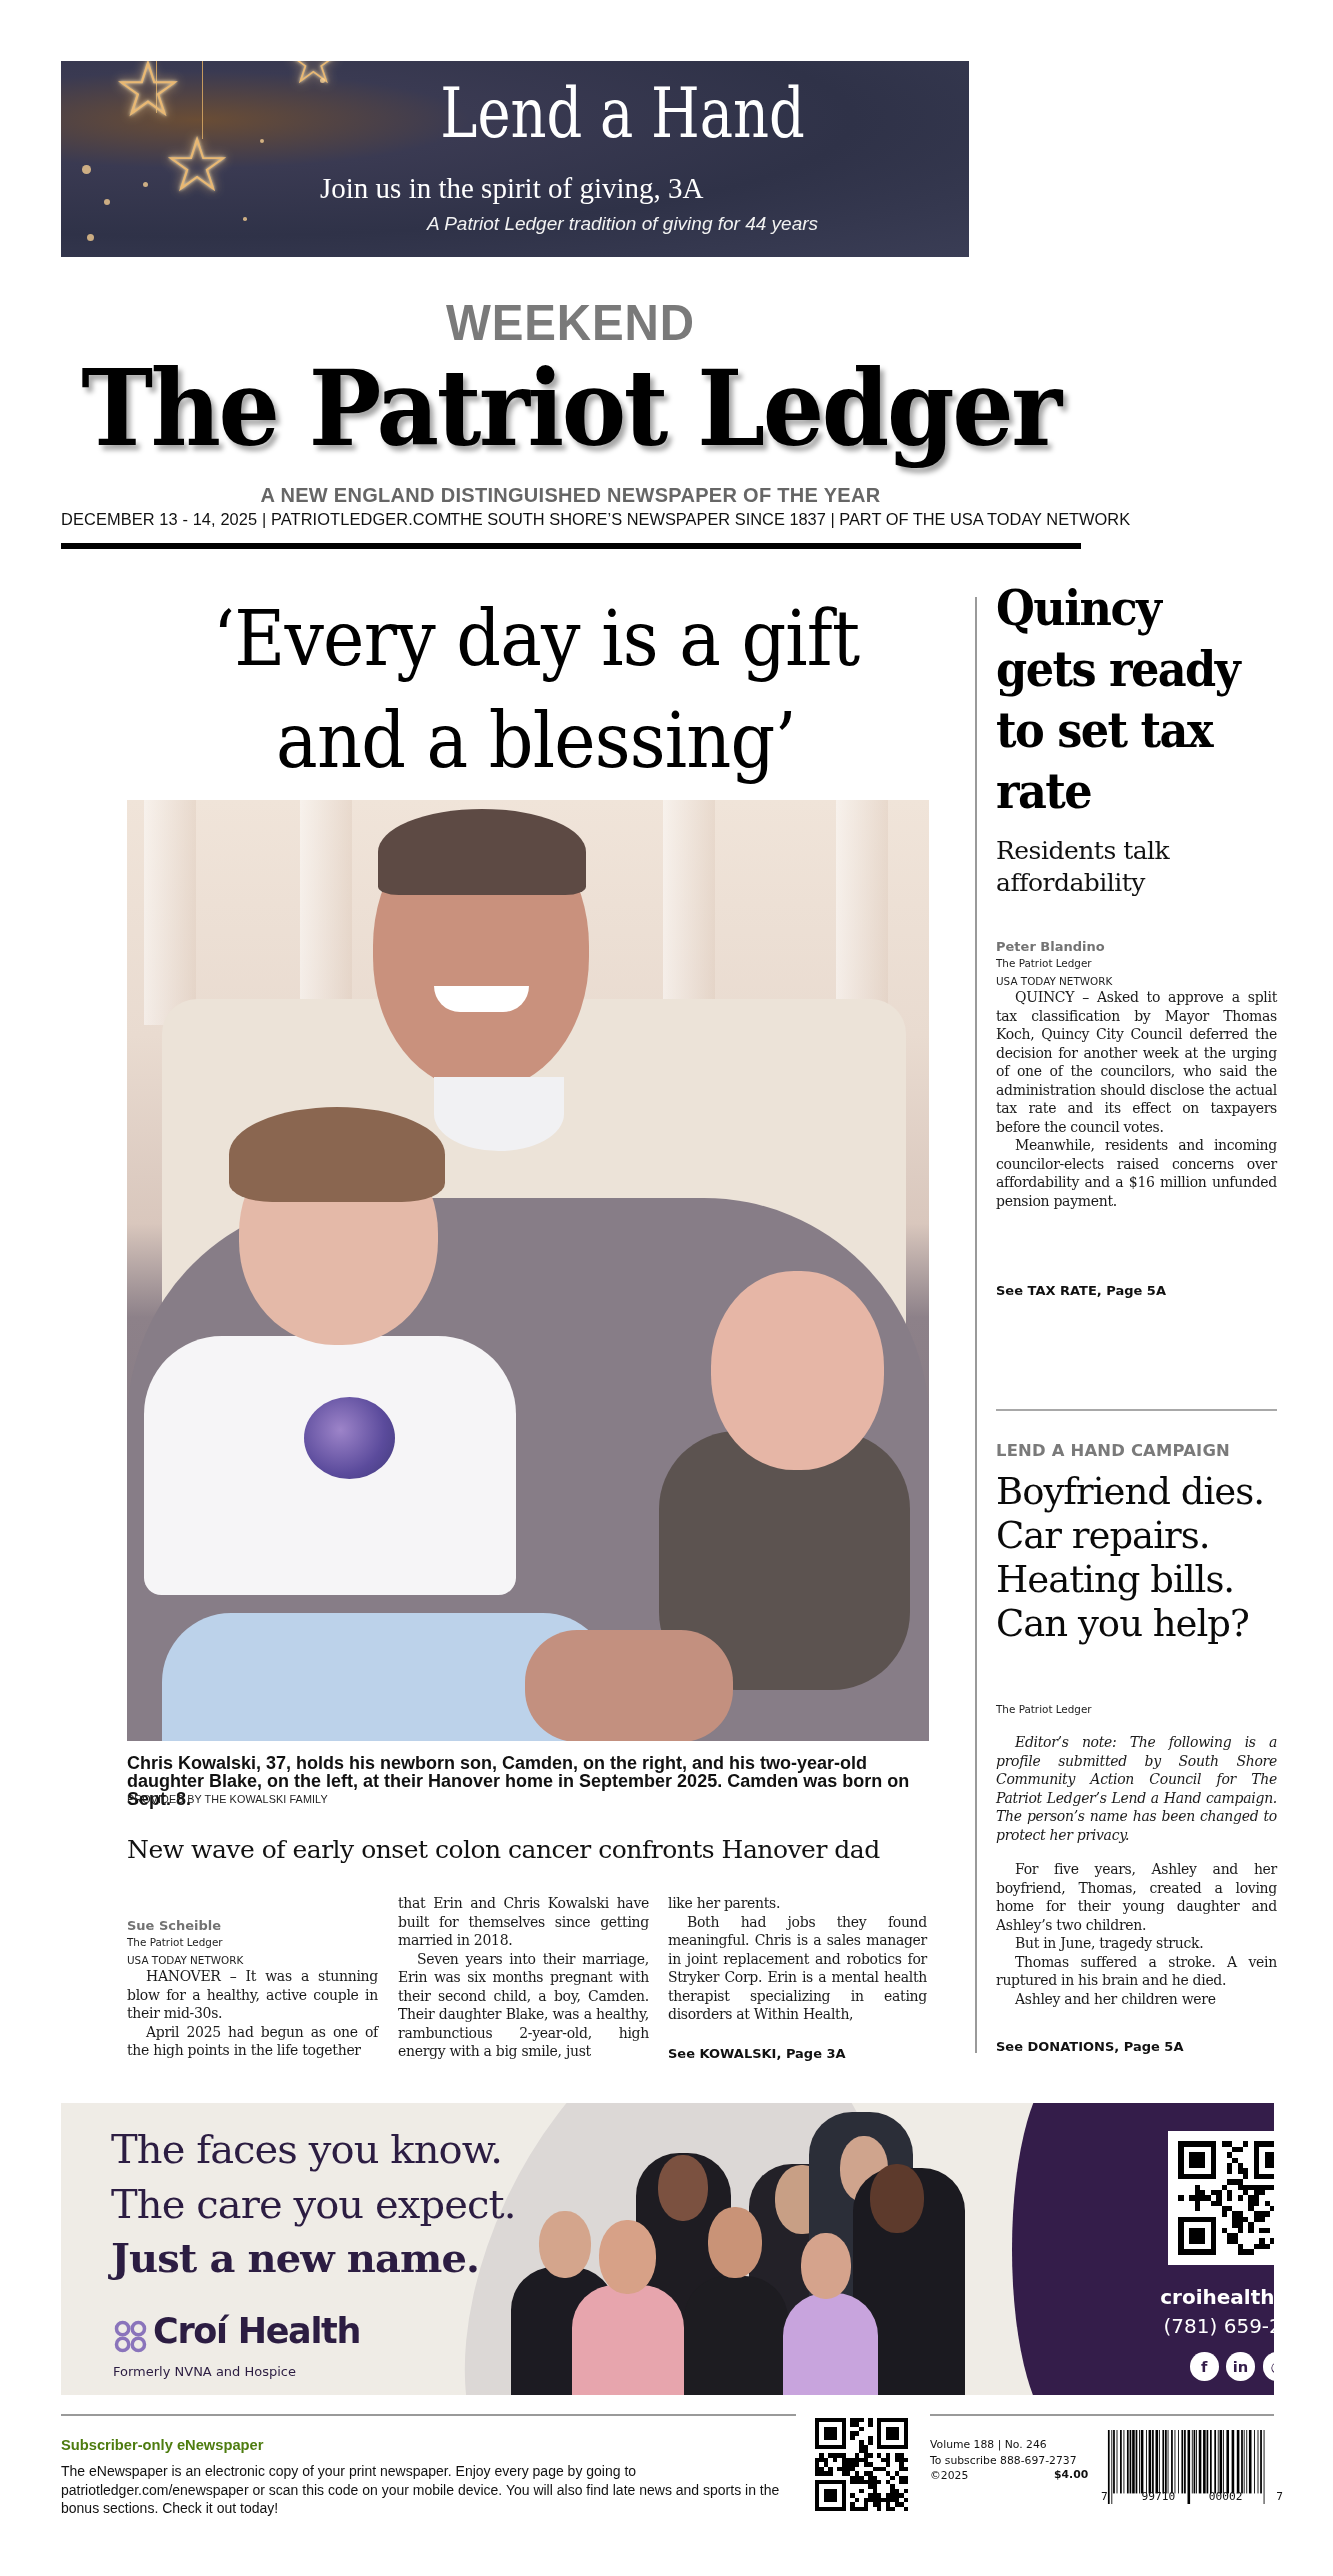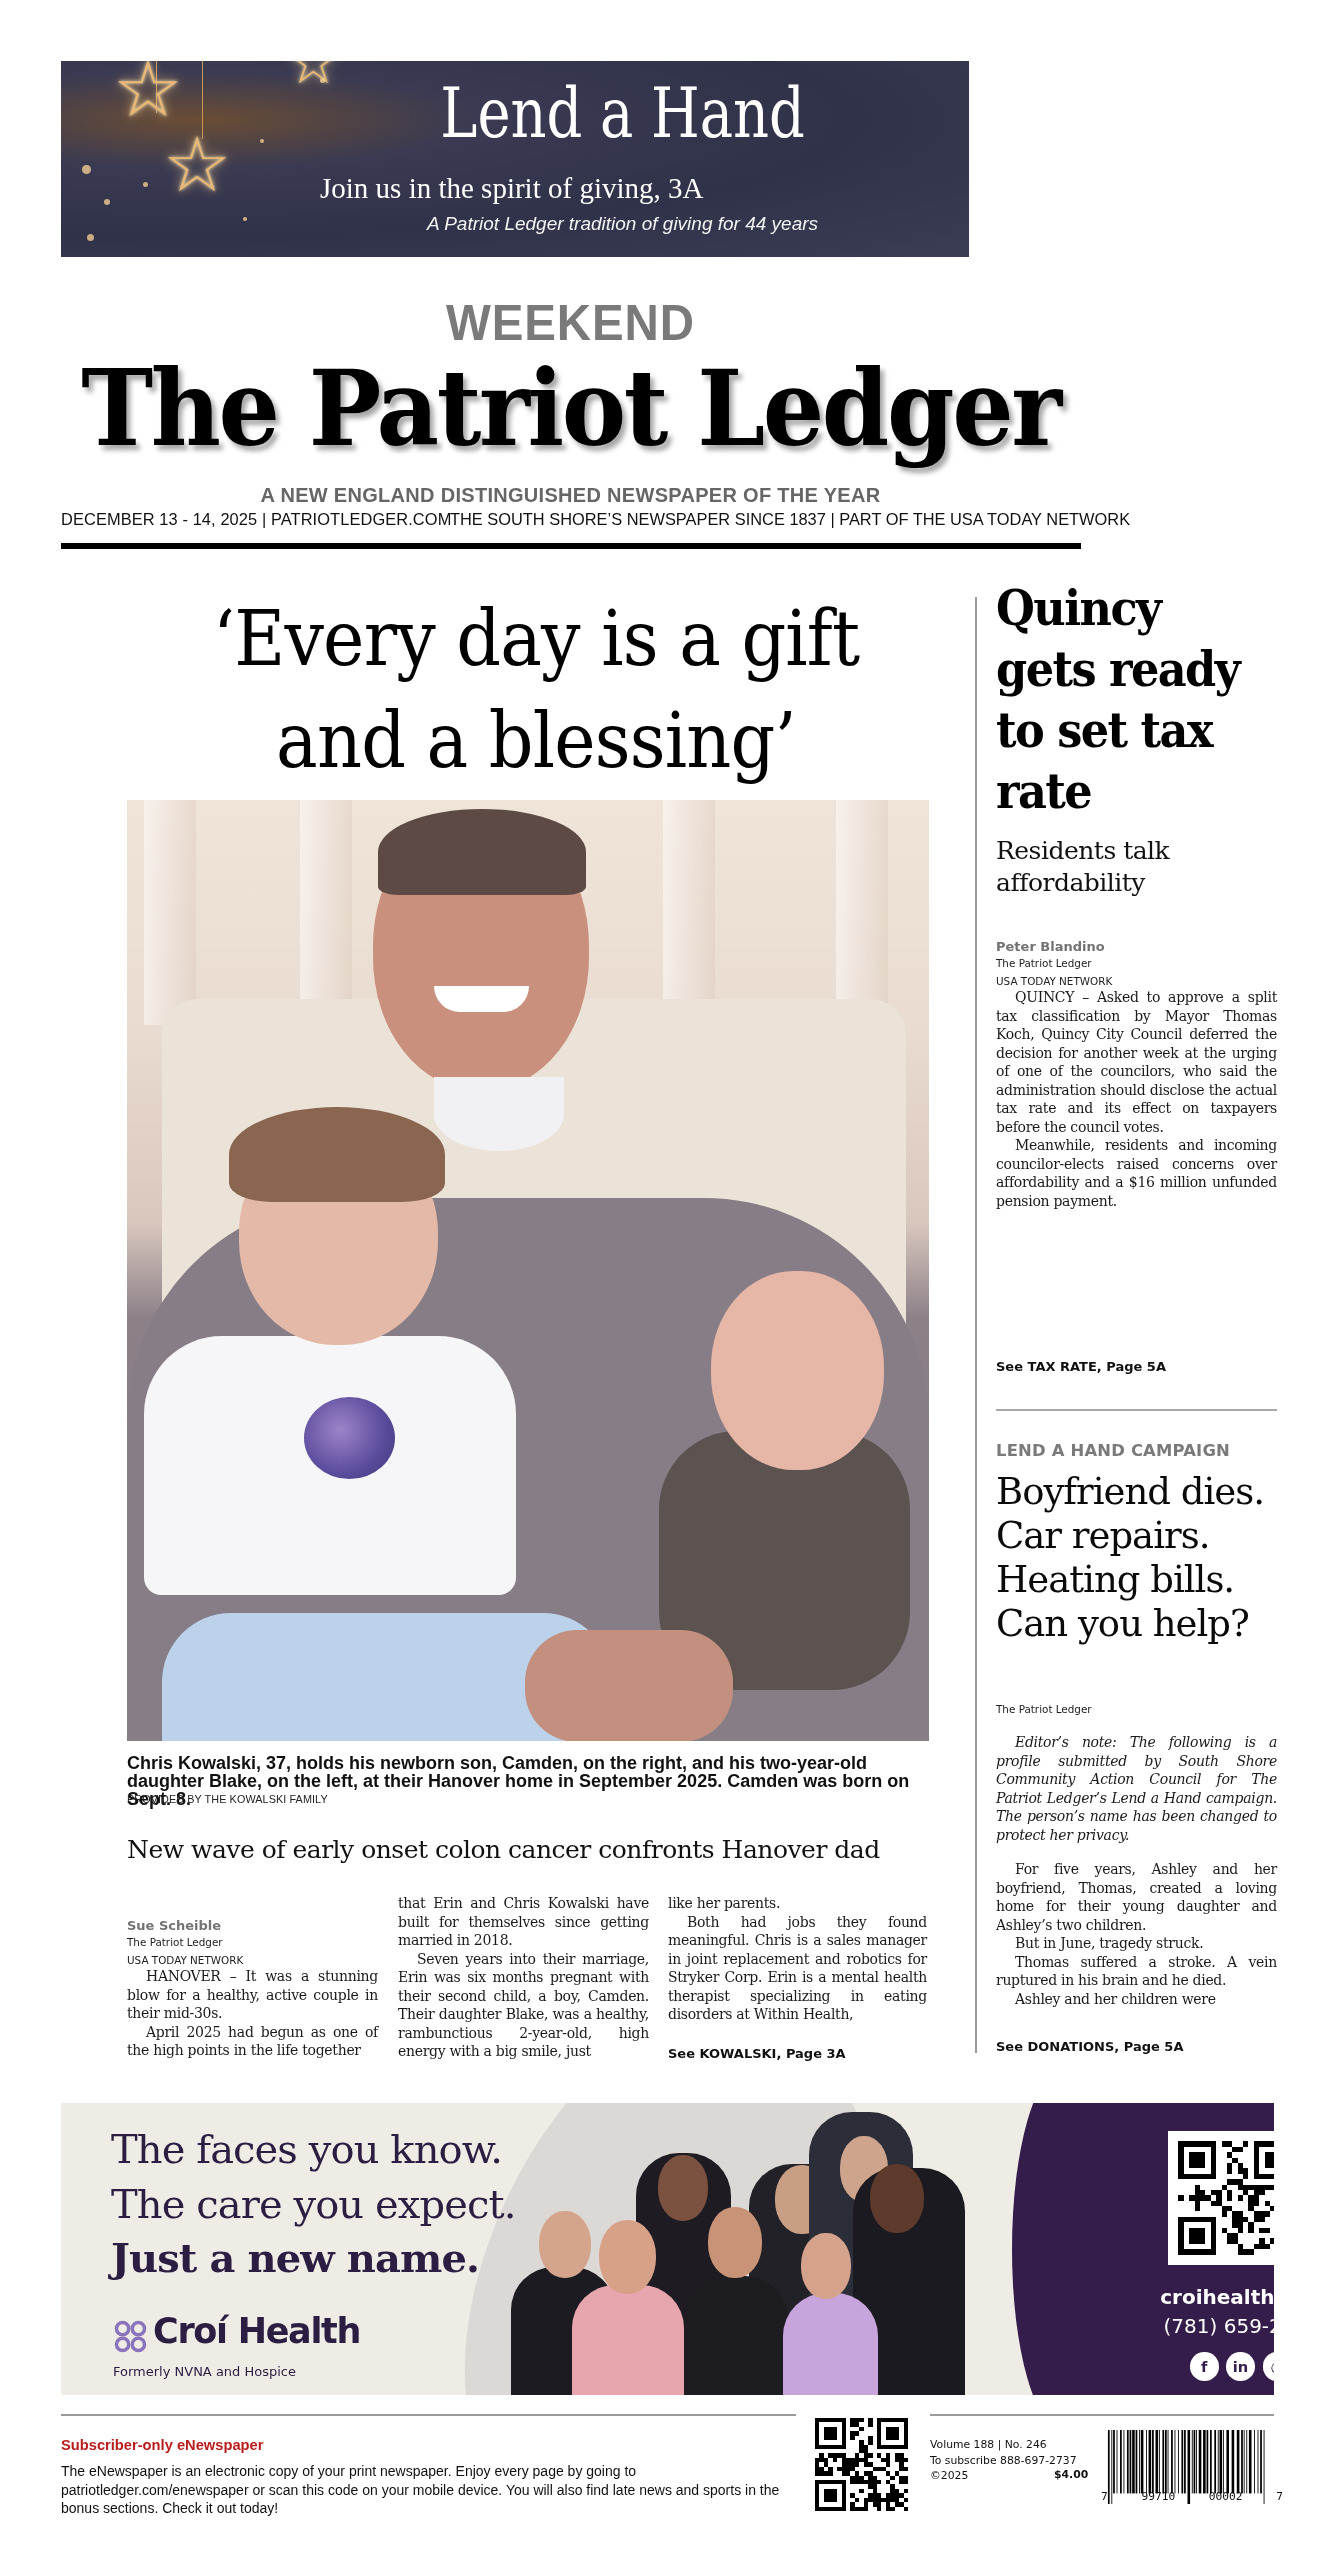--- a/index.html
+++ b/index.html
@@ -61,21 +61,21 @@
   #kow-col3 { left: 668px; top: 1894px; width: 259px; }
   .jump { font-family: "DejaVu Sans", sans-serif; font-weight: bold; font-size: 13px; color: #111; }
   #kow-jump { left: 668px; top: 2046px; }
 
   
   #rail-divider { left: 975px; top: 597px; width: 1.7px; height: 1456px; background: #9a9a9a; }
   #tax-headline { left: 996px; top: 578px; width: 294px; font-family: "DejaVu Serif", serif; font-weight: bold; font-size: 48px; line-height: 61px; color: #000; letter-spacing: -1.7px; transform: scaleX(0.93); transform-origin: left; }
   #tax-deck { left: 996px; top: 835px; width: 285px; font-family: "DejaVu Serif", serif; font-size: 25px; line-height: 32px; color: #111; letter-spacing: -0.5px; }
   #tax-byline { left: 996px; top: 915px; width: 285px; }
   #tax-body { left: 996px; top: 988px; width: 281px; }
-  #tax-jump { left: 996px; top: 1359px; }
+  #tax-jump { left: 996px; top: 1283px; }
   #rail-rule { left: 996px; top: 1409px; width: 281px; height: 1.7px; background: #a8a8a8; }
   #lend-kicker { left: 996px; top: 1441px; font-family: "DejaVu Sans", sans-serif; font-weight: bold; font-size: 16.4px; color: #7a7a7a; letter-spacing: 0.2px; }
   #lend-headline { left: 996px; top: 1470px; width: 294px; font-family: "DejaVu Serif", serif; font-size: 37px; line-height: 44px; color: #0a0a0a; letter-spacing: -1px; }
   #lend-byline { left: 996px; top: 1700px; }
   #lend-note { left: 996px; top: 1733px; width: 281px; font-style: italic; }
   #lend-body { left: 996px; top: 1860px; width: 281px; }
   #lend-jump { left: 996px; top: 2039px; }
 
   
   #ad { left: 61px; top: 2103px; width: 1213px; height: 292px; background: #efece6; overflow: hidden; }
@@ -95,21 +95,21 @@
   #ad-panel-curve { position: absolute; left: 951px; top: -35px; width: 104px; height: 363px; border-radius: 50%; background: #341d4a; }
   #ad-qr { position: absolute; left: 1107px; top: 28px; width: 134px; height: 134px; background: #fff; padding: 10.4px; }
   #ad-url { position: absolute; left: 1055px; top: 182px; width: 204px; text-align: right; font-family: "DejaVu Sans", sans-serif; font-weight: bold; font-size: 20px; color: #fff; }
   #ad-phone { position: absolute; left: 1055px; top: 211px; width: 204px; text-align: right; font-family: "DejaVu Sans", sans-serif; font-size: 20px; color: #fff; }
   #ad-socials { position: absolute; left: 1129px; top: 249px; display: flex; gap: 7.8px; }
   .social { width: 28.5px; height: 28.5px; border-radius: 50%; background: #fff; color: #341d4a; font-family: "DejaVu Sans", sans-serif; font-weight: bold; font-size: 14.7px; display: flex; align-items: center; justify-content: center; }
 
   
   #footer-rule-left { left: 61px; top: 2414px; width: 735px; height: 1.7px; background: #9a9a9a; }
   #footer-rule-right { left: 930px; top: 2414px; width: 344px; height: 1.7px; background: #9a9a9a; }
-  #enews-title { left: 61px; top: 2437px; font-family: "Liberation Sans", sans-serif; font-weight: bold; font-size: 14.7px; color: #b91c1c; }
+  #enews-title { left: 61px; top: 2437px; font-family: "Liberation Sans", sans-serif; font-weight: bold; font-size: 14.7px; color: #4d7c0f; }
   #enews-body { left: 61px; top: 2462px; width: 726px; font-family: "Liberation Sans", sans-serif; font-size: 14px; line-height: 18.6px; color: #111; }
   #footer-qr { left: 815px; top: 2416px; width: 93px; height: 97px; }
   #volume { left: 930px; top: 2437px; font-family: "DejaVu Sans", sans-serif; font-size: 10.8px; line-height: 15.6px; color: #111; }
   #price { left: 1054px; top: 2468px; font-family: "DejaVu Sans", sans-serif; font-weight: bold; font-size: 10.8px; color: #111; }
   #barcode { left: 1101px; top: 2430px; width: 173px; height: 74px; }
   #barcode-digits { left: 1101px; top: 2490px; width: 182px; font-family: "DejaVu Sans Mono", monospace; font-size: 11.2px; color: #111; display: flex; justify-content: space-between; }
 </style>
 </head>
 <body>
 

